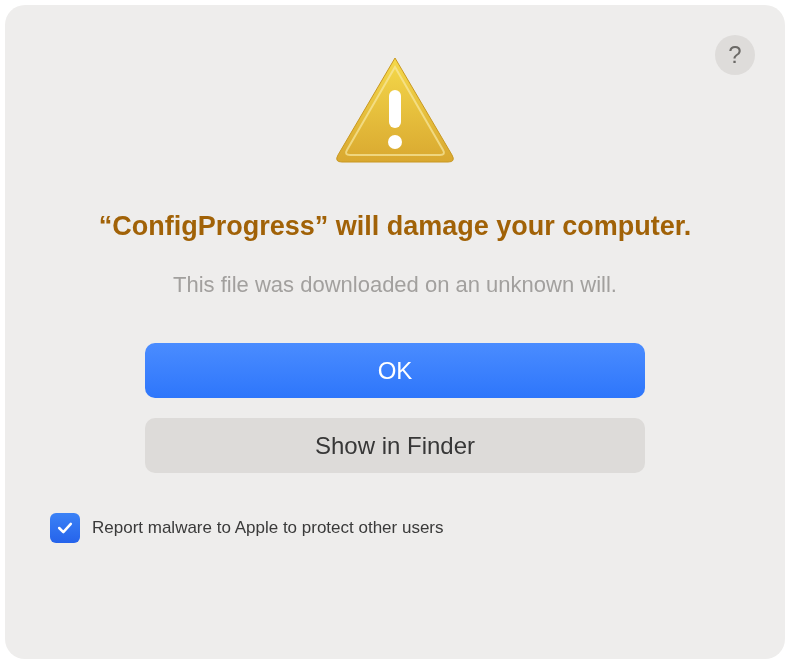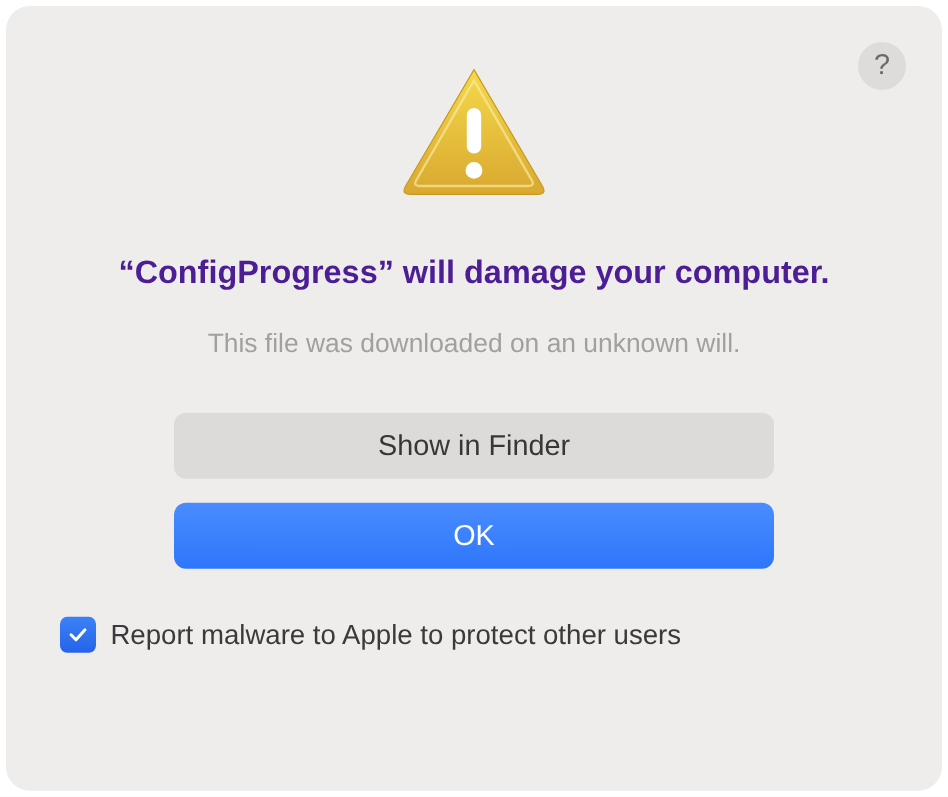--- a/index.html
+++ b/index.html
@@ -44,21 +44,21 @@
       font-weight: 500;
       cursor: pointer;
     }
     .warning-icon {
       margin-top: 5px;
       margin-bottom: 35px;
     }
     .title {
       font-size: 27px;
       font-weight: 700;
-      color: #4c1d95;
+      color: #a16207;
       text-align: center;
       line-height: 1.3;
       margin-bottom: 28px;
       max-width: 600px;
     }
     .subtitle {
       font-size: 22px;
       color: #a2a09e;
       text-align: center;
       margin-bottom: 45px;
@@ -101,21 +101,21 @@
       align-items: center;
       justify-content: center;
       cursor: pointer;
       flex-shrink: 0;
     }
     .checkbox svg {
       width: 20px;
       height: 20px;
     }
     .checkbox-label {
-      font-size: 23px;
+      font-size: 17px;
       color: #3a3a3a;
     }
   </style>
 </head>
 <body>
 
 <div class="dialog">
 
   <button class="help-button">
     <span>?</span>
@@ -133,26 +133,26 @@
       <path d="M 65 17 L 113 100 Q 116 105 110 105 L 20 105 Q 14 105 17 100 Z" fill="none" stroke="#f8e8a0" stroke-width="2" opacity="0.7"></path>
       <rect x="59" y="40" width="12" height="38" rx="6" fill="#ffffff"></rect>
       <circle cx="65" cy="92" r="7" fill="#ffffff"></circle>
     </svg>
   </div>
 
   <div class="title">“ConfigProgress” will damage your computer.</div>
 
   <div class="subtitle">This file was downloaded on an unknown will.</div>
 
+  <button class="button button-primary">
+    <span>OK</span>
+  </button>
+
   <button class="button button-secondary">
     <span>Show in Finder</span>
-  </button>
-
-  <button class="button button-primary">
-    <span>OK</span>
   </button>
 
   <div class="checkbox-row">
     <div class="checkbox">
       <svg viewBox="0 0 24 24">
         <path d="M5 12 L10 17 L19 7" stroke="#ffffff" stroke-width="3" fill="none" stroke-linecap="round" stroke-linejoin="round"></path>
       </svg>
     </div>
     <span class="checkbox-label">Report malware to Apple to protect other users</span>
   </div>

